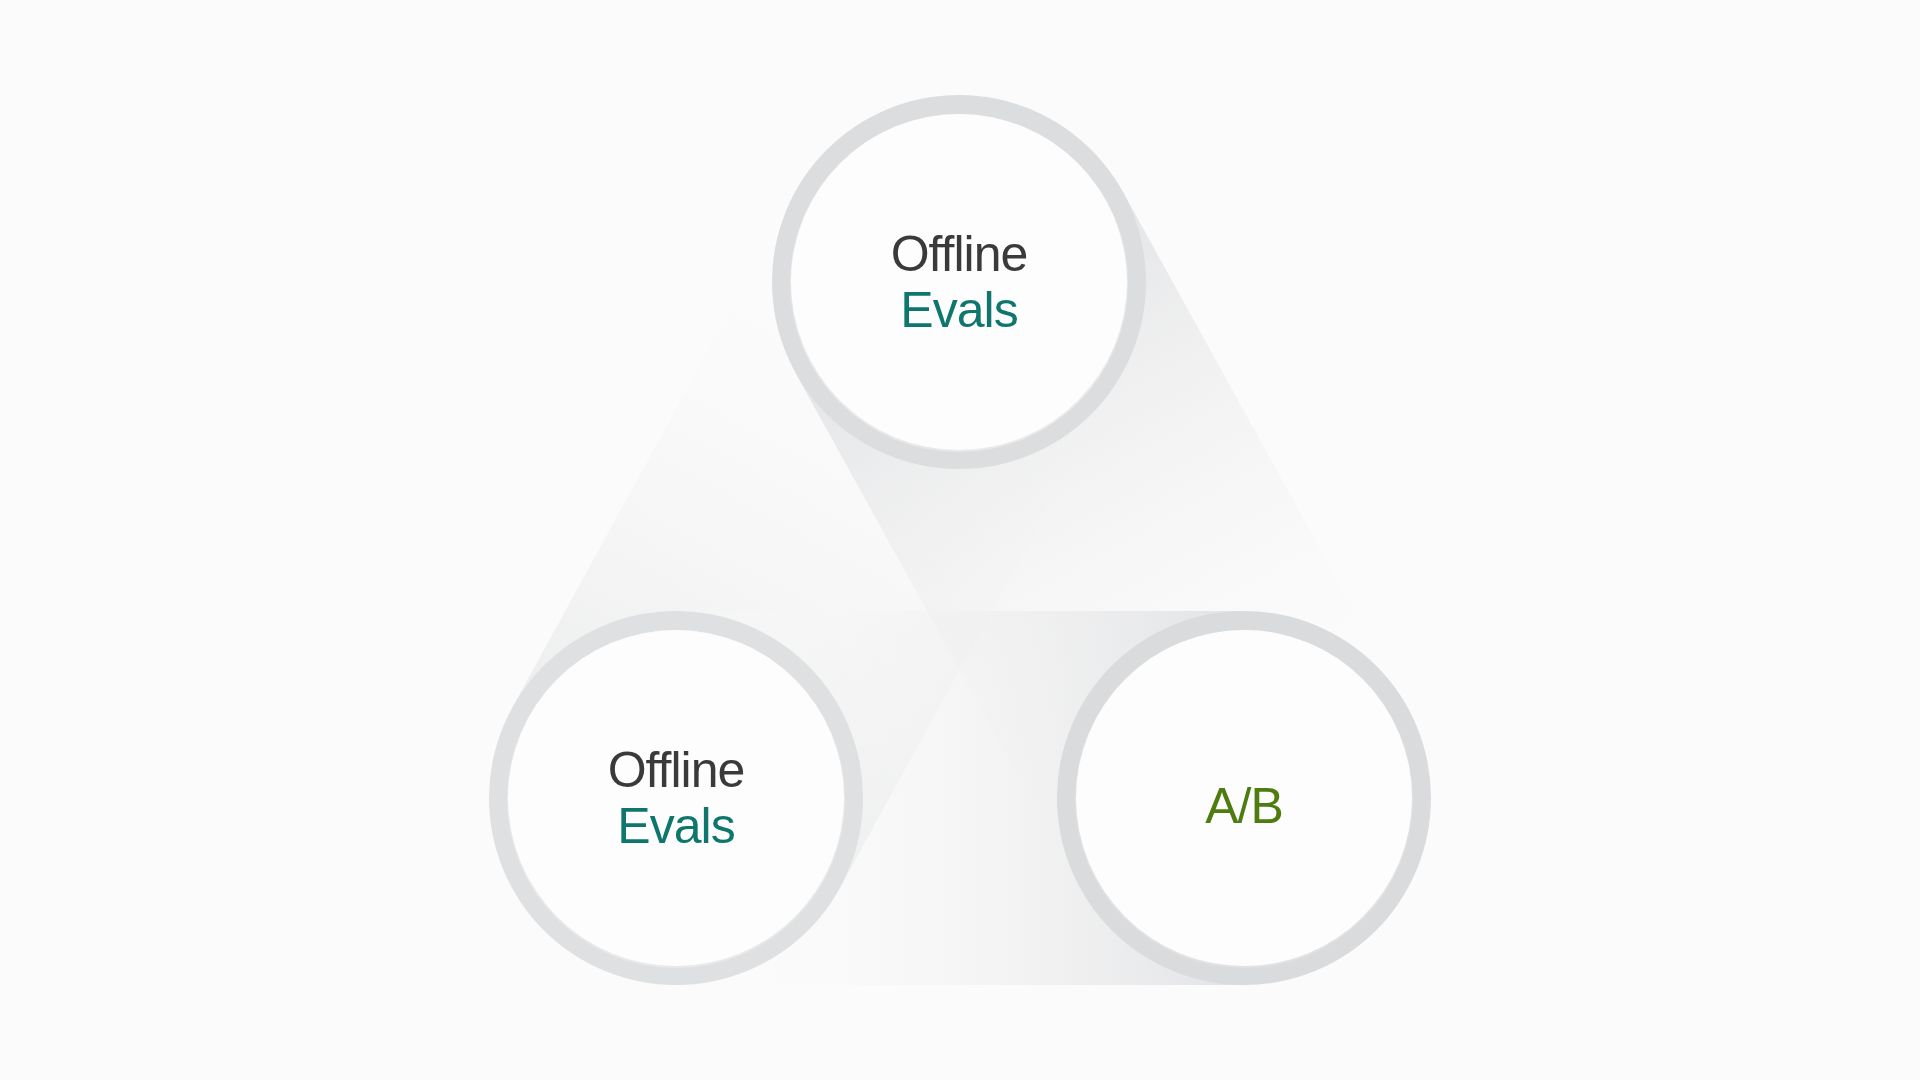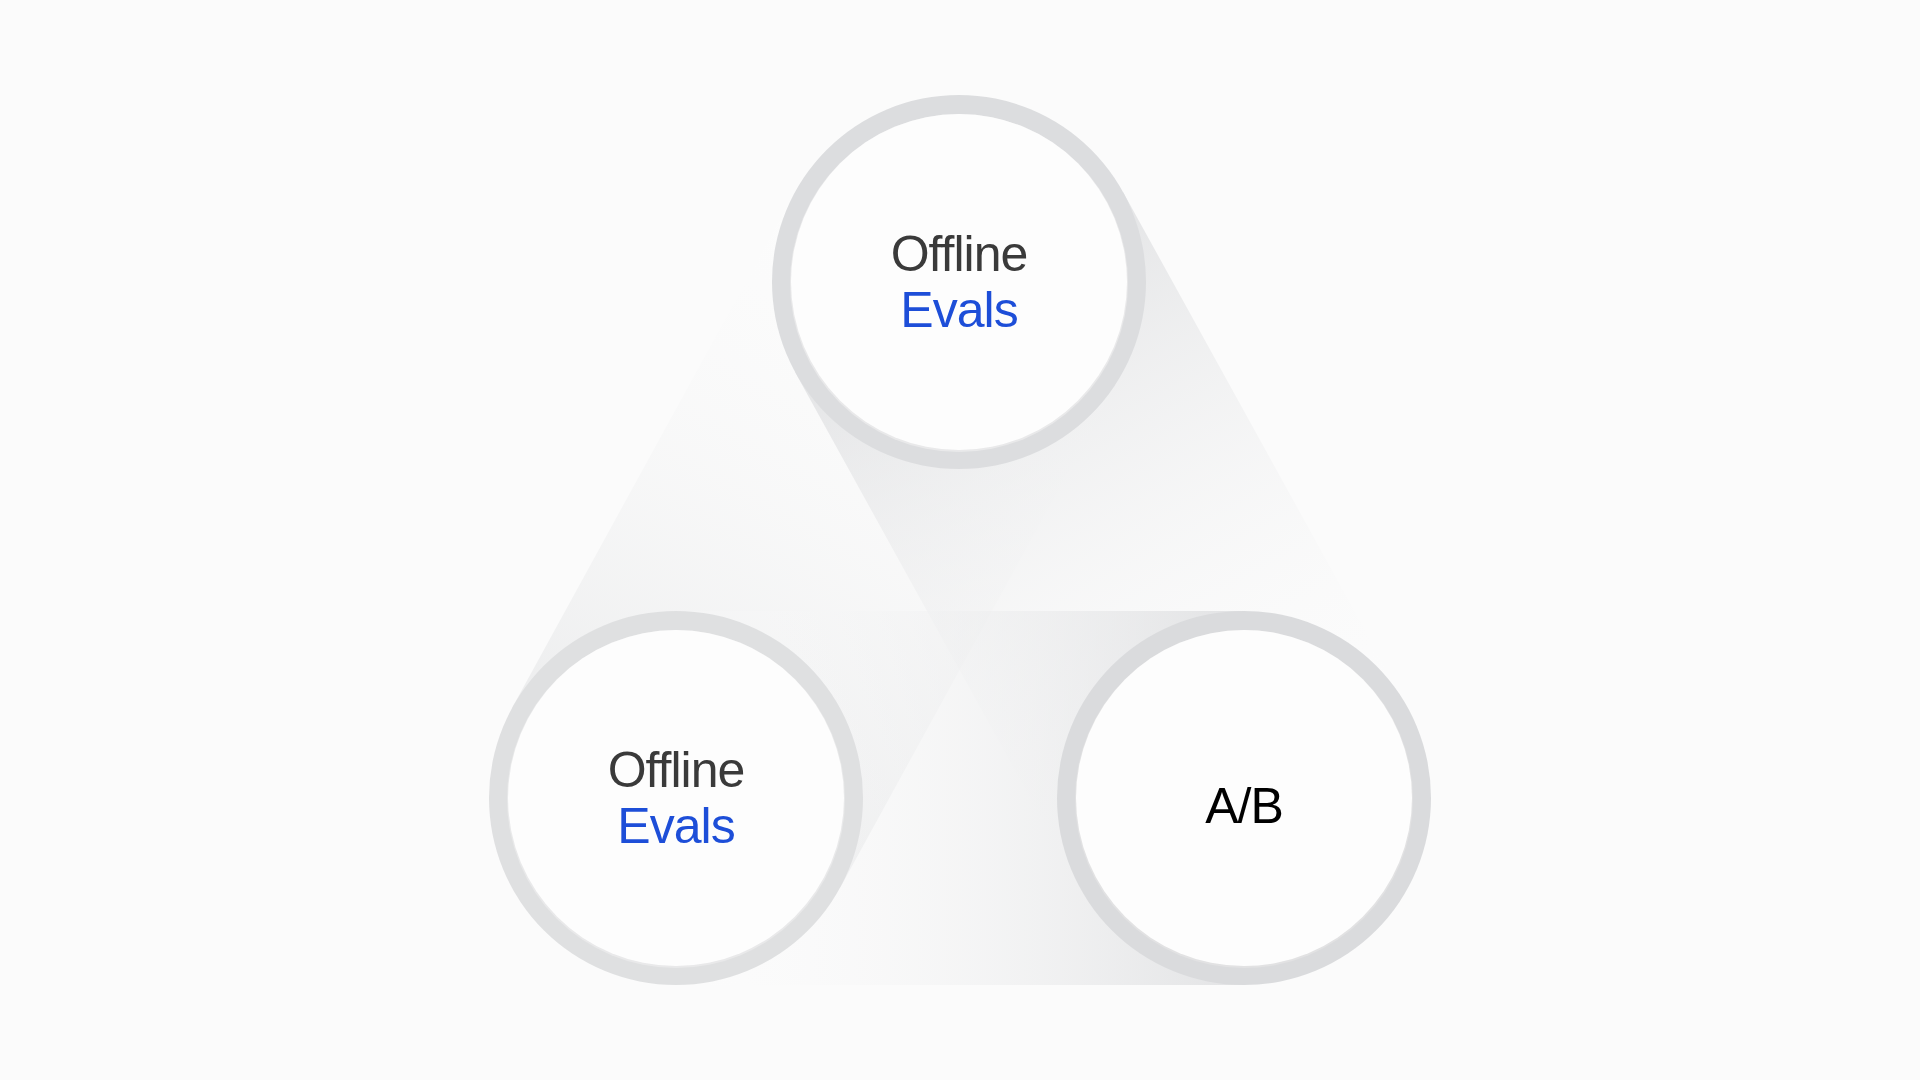--- a/index.html
+++ b/index.html
@@ -4,21 +4,21 @@
 <style>
   html, body { margin:0; padding:0; width:1920px; height:1080px; background:#fbfbfb; overflow:hidden; }
   .stage { position:relative; width:1920px; height:912px; }
   svg.diagram { position:absolute; left:0; top:0; }
   .node { position:absolute; width:338px; height:338px; border-radius:50%;
           display:flex; flex-direction:column; align-items:center; justify-content:center;
           font-family:"Liberation Sans", sans-serif; font-size:50px; line-height:56px;
           letter-spacing:-1px; color:#2a2a2a; text-align:center; }
   .node span { display:block; }
   .node .l1 { color:#3a3a3a; }
-  .node .l2 { color:#1d4ed8; }
+  .node .l2 { color:#0f766e; }
 </style>
 </head>
 <body>
 
 <div class="stage">
   <svg class="diagram" width="1920" height="1080" viewBox="0 0 1920 1080">
     <defs>
       <linearGradient id="gLeft" x1="959" y1="282" x2="676" y2="798" gradientUnits="userSpaceOnUse">
         <stop offset="0" stop-color="#ffffff" stop-opacity="0.2"></stop>
         <stop offset="1" stop-color="#e6e7e8" stop-opacity="1"></stop>
@@ -59,15 +59,15 @@
 
   <div class="node" style="left:790px; top:113px;">
     <span class="l1">Offline</span>
     <span class="l2">Evals</span>
   </div>
   <div class="node" style="left:507px; top:629px;">
     <span class="l1">Offline</span>
     <span class="l2">Evals</span>
   </div>
   <div class="node" style="left:1075px; top:629px;">
-    <span class="l1" style="color:#000000;margin-top:16px;">A/B</span>
+    <span class="l1" style="color:#4d7c0f;margin-top:16px;">A/B</span>
   </div>
 </div>
 
 </body></html>

